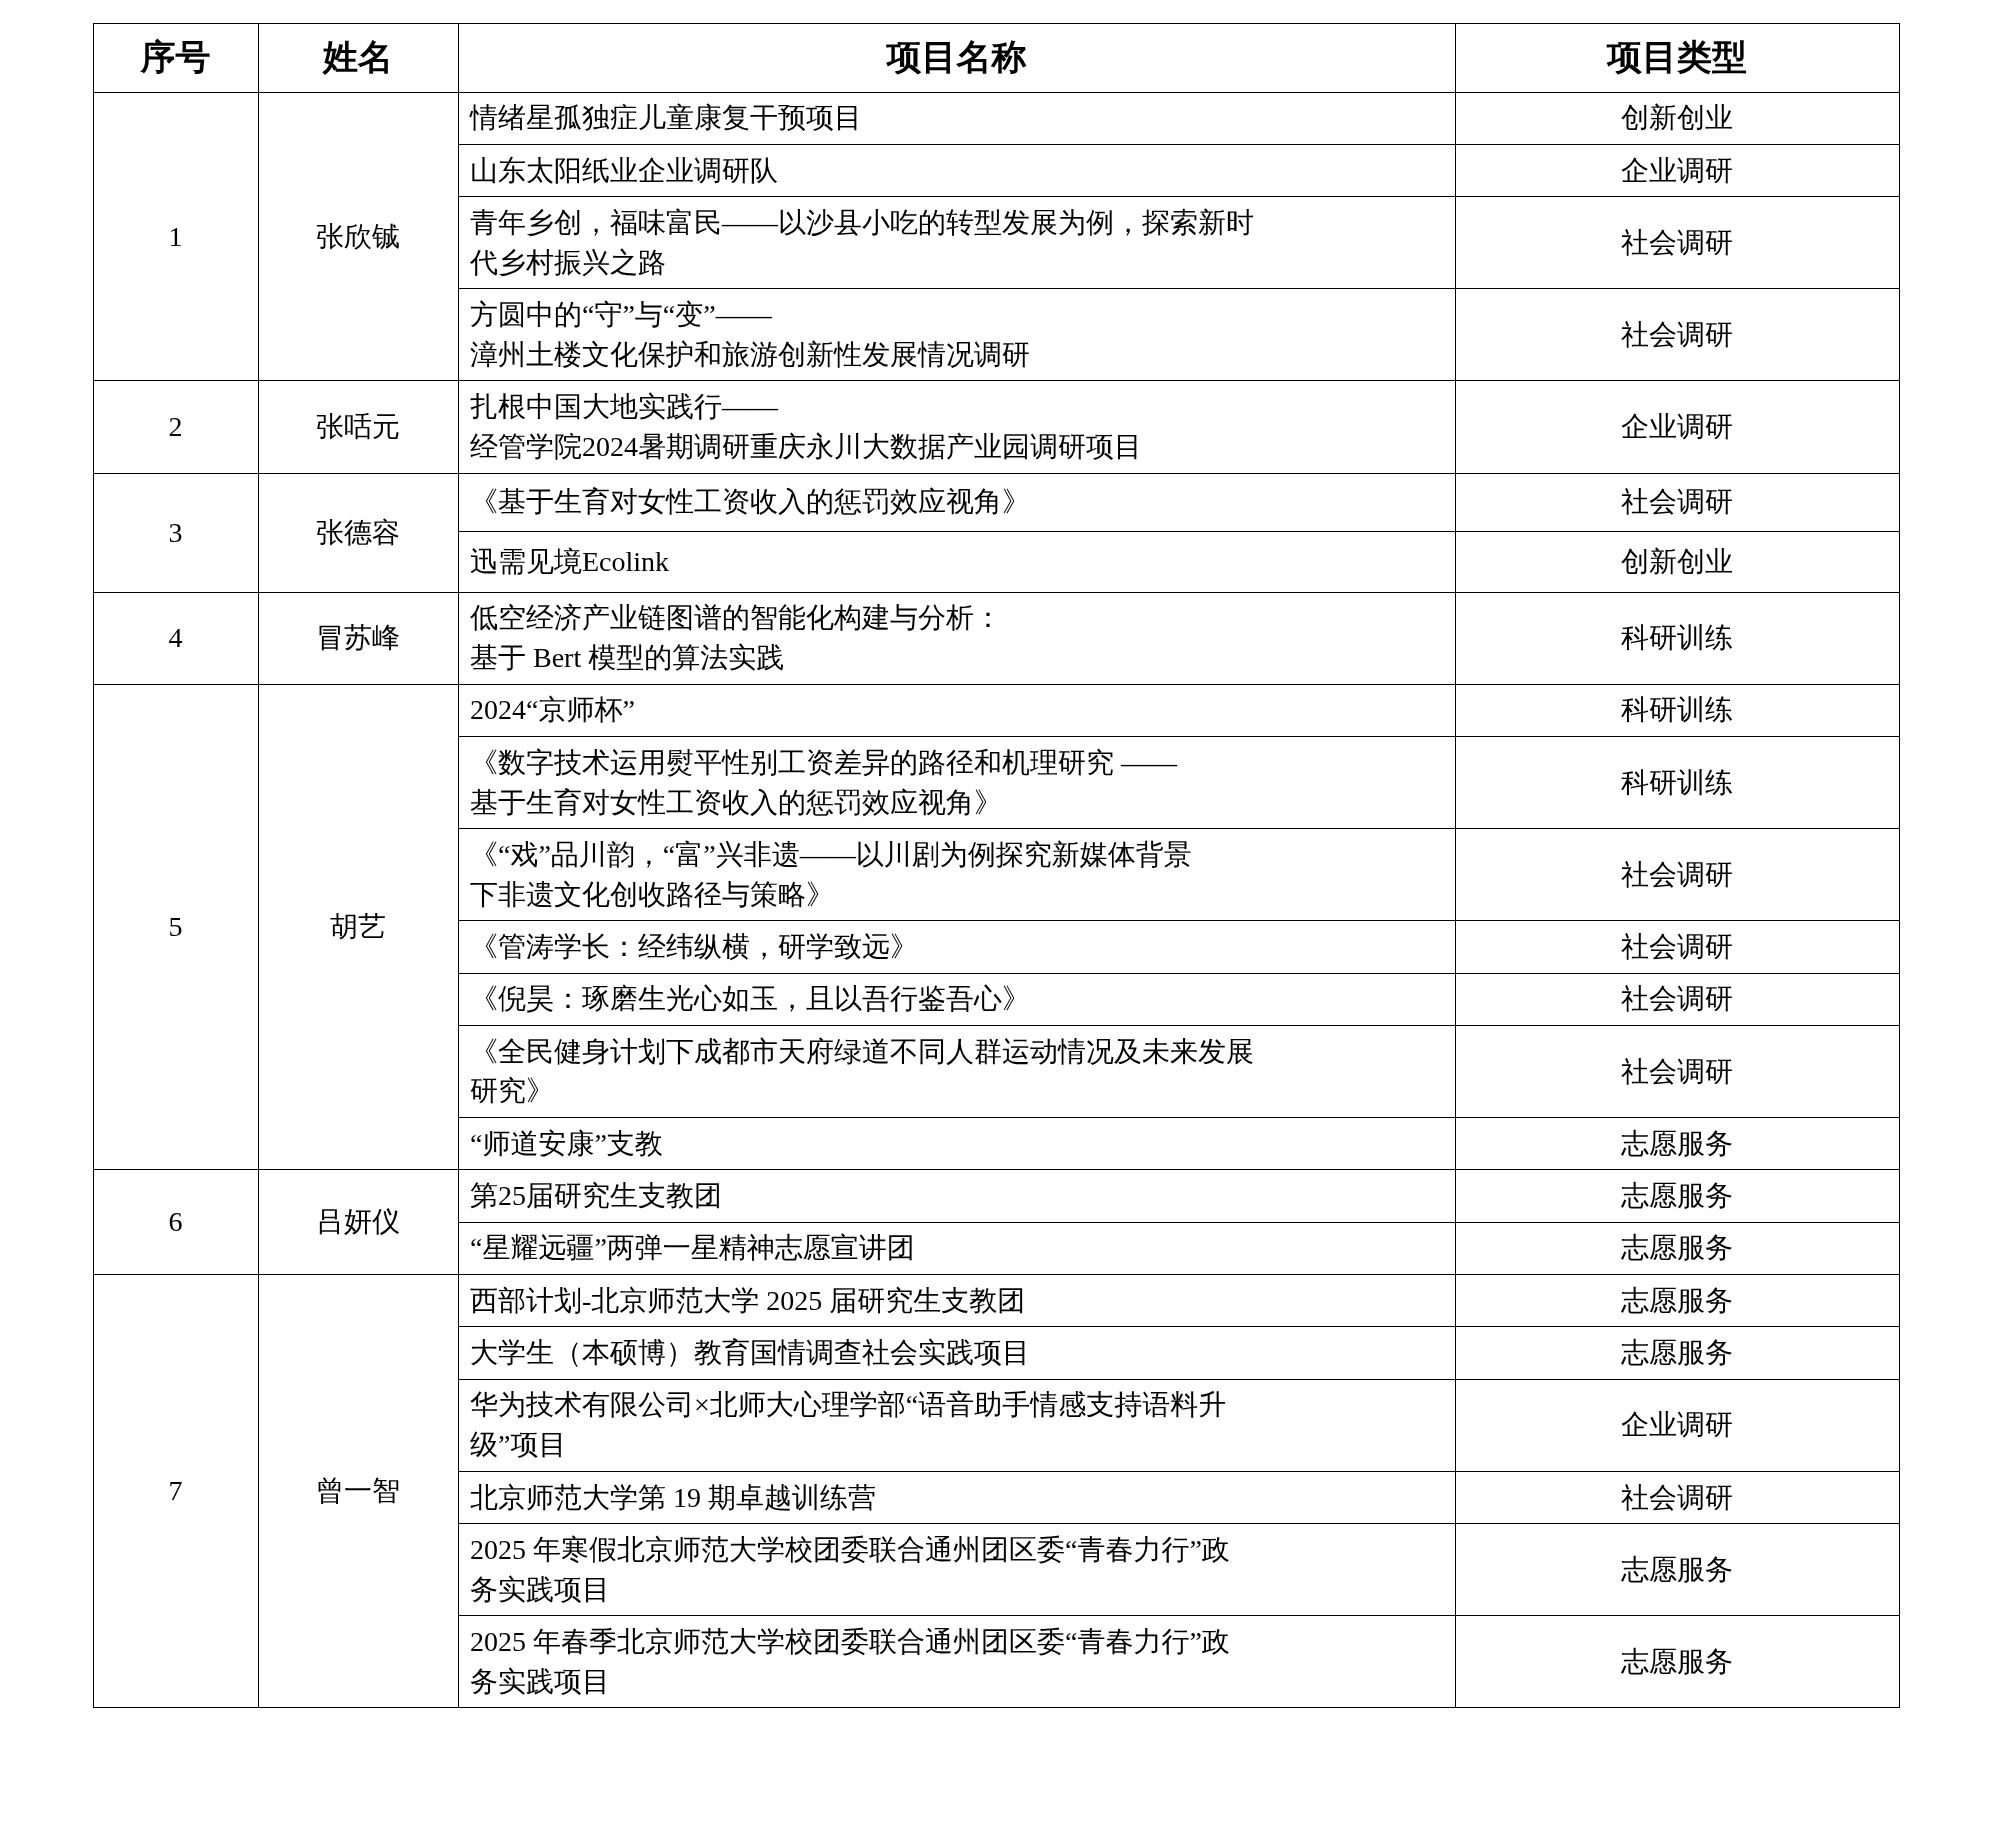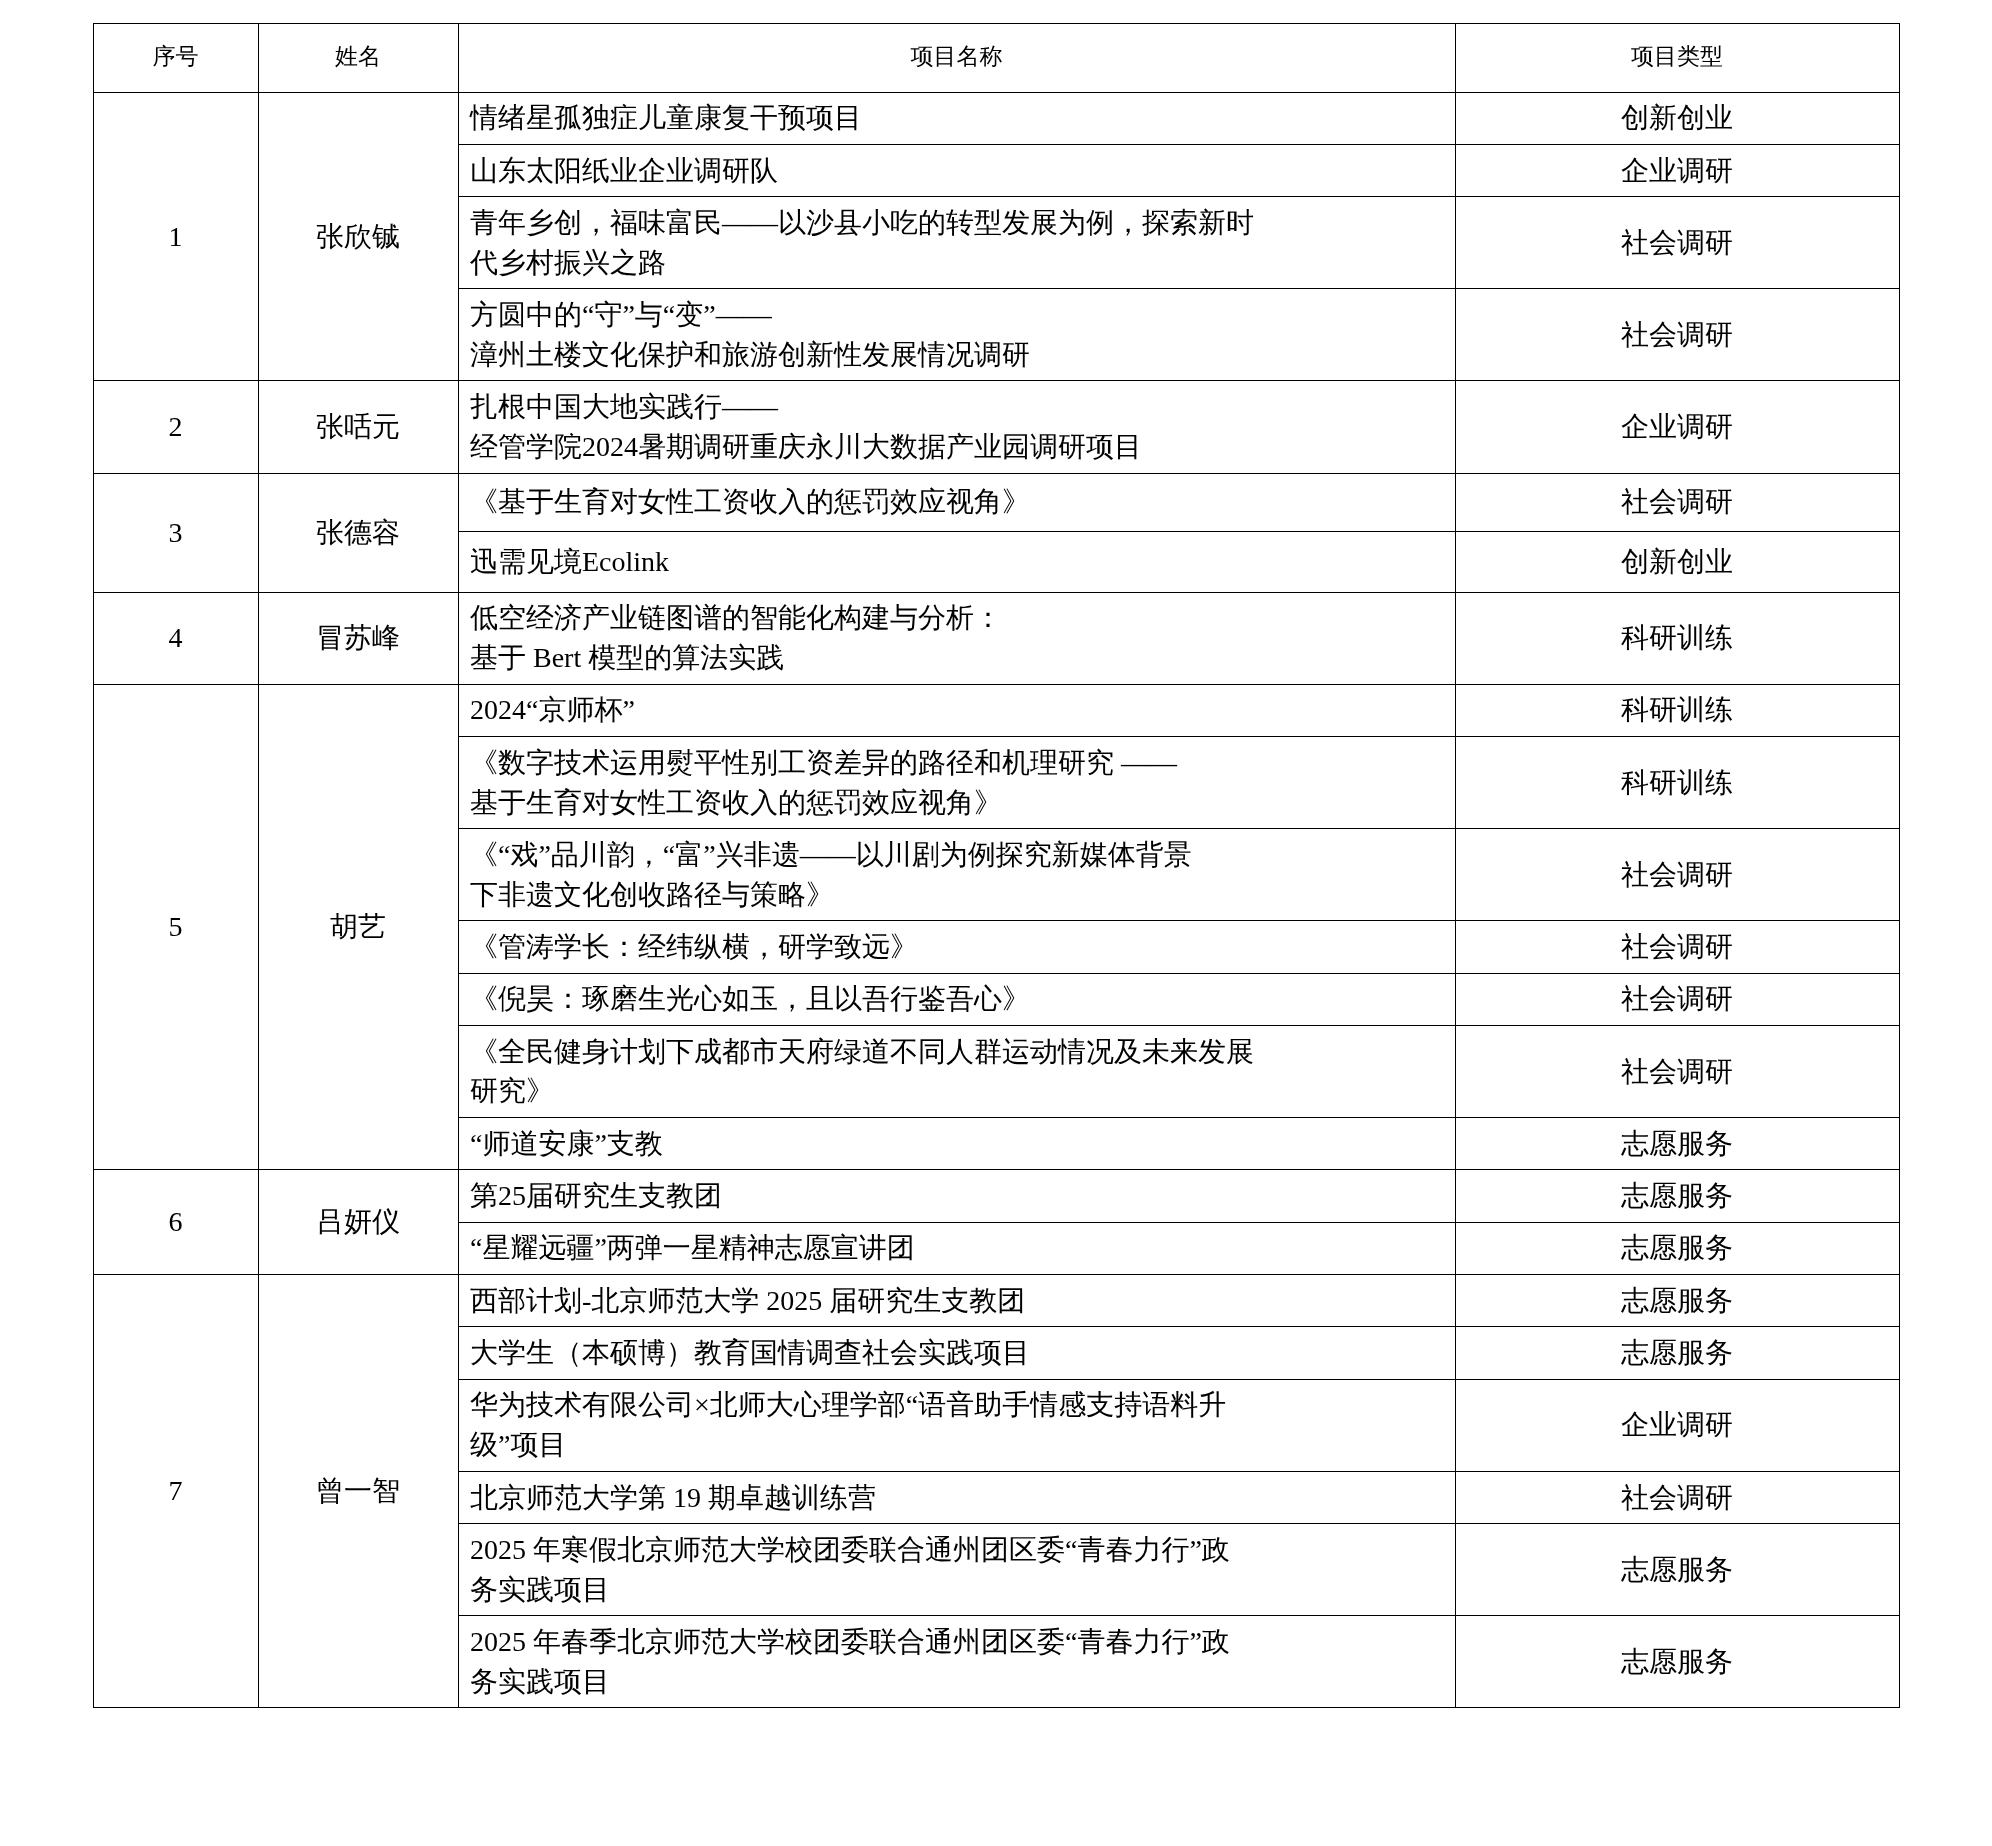--- a/index.html
+++ b/index.html
@@ -34,25 +34,25 @@
 
   table.data-table th,
   table.data-table td {
     border: 1.9px solid #000000;
     vertical-align: middle;
     font-size: 28px;
     line-height: 1.42;
     font-weight: normal;
   }
   table.data-table thead th {
-    font-weight: normal;
+    font-weight: bold;
     text-align: center;
     height: 60px;
     padding: 3.8px 5.8px;
-    font-size: 23px;
+    font-size: 35px;
   }
   td.seq-cell,
   td.name-cell {
     text-align: center;
     font-size: 30px;
   }
   td.proj-cell {
     text-align: left;
     padding: 5.8px 3.8px 5.8px 11.5px;
   }

